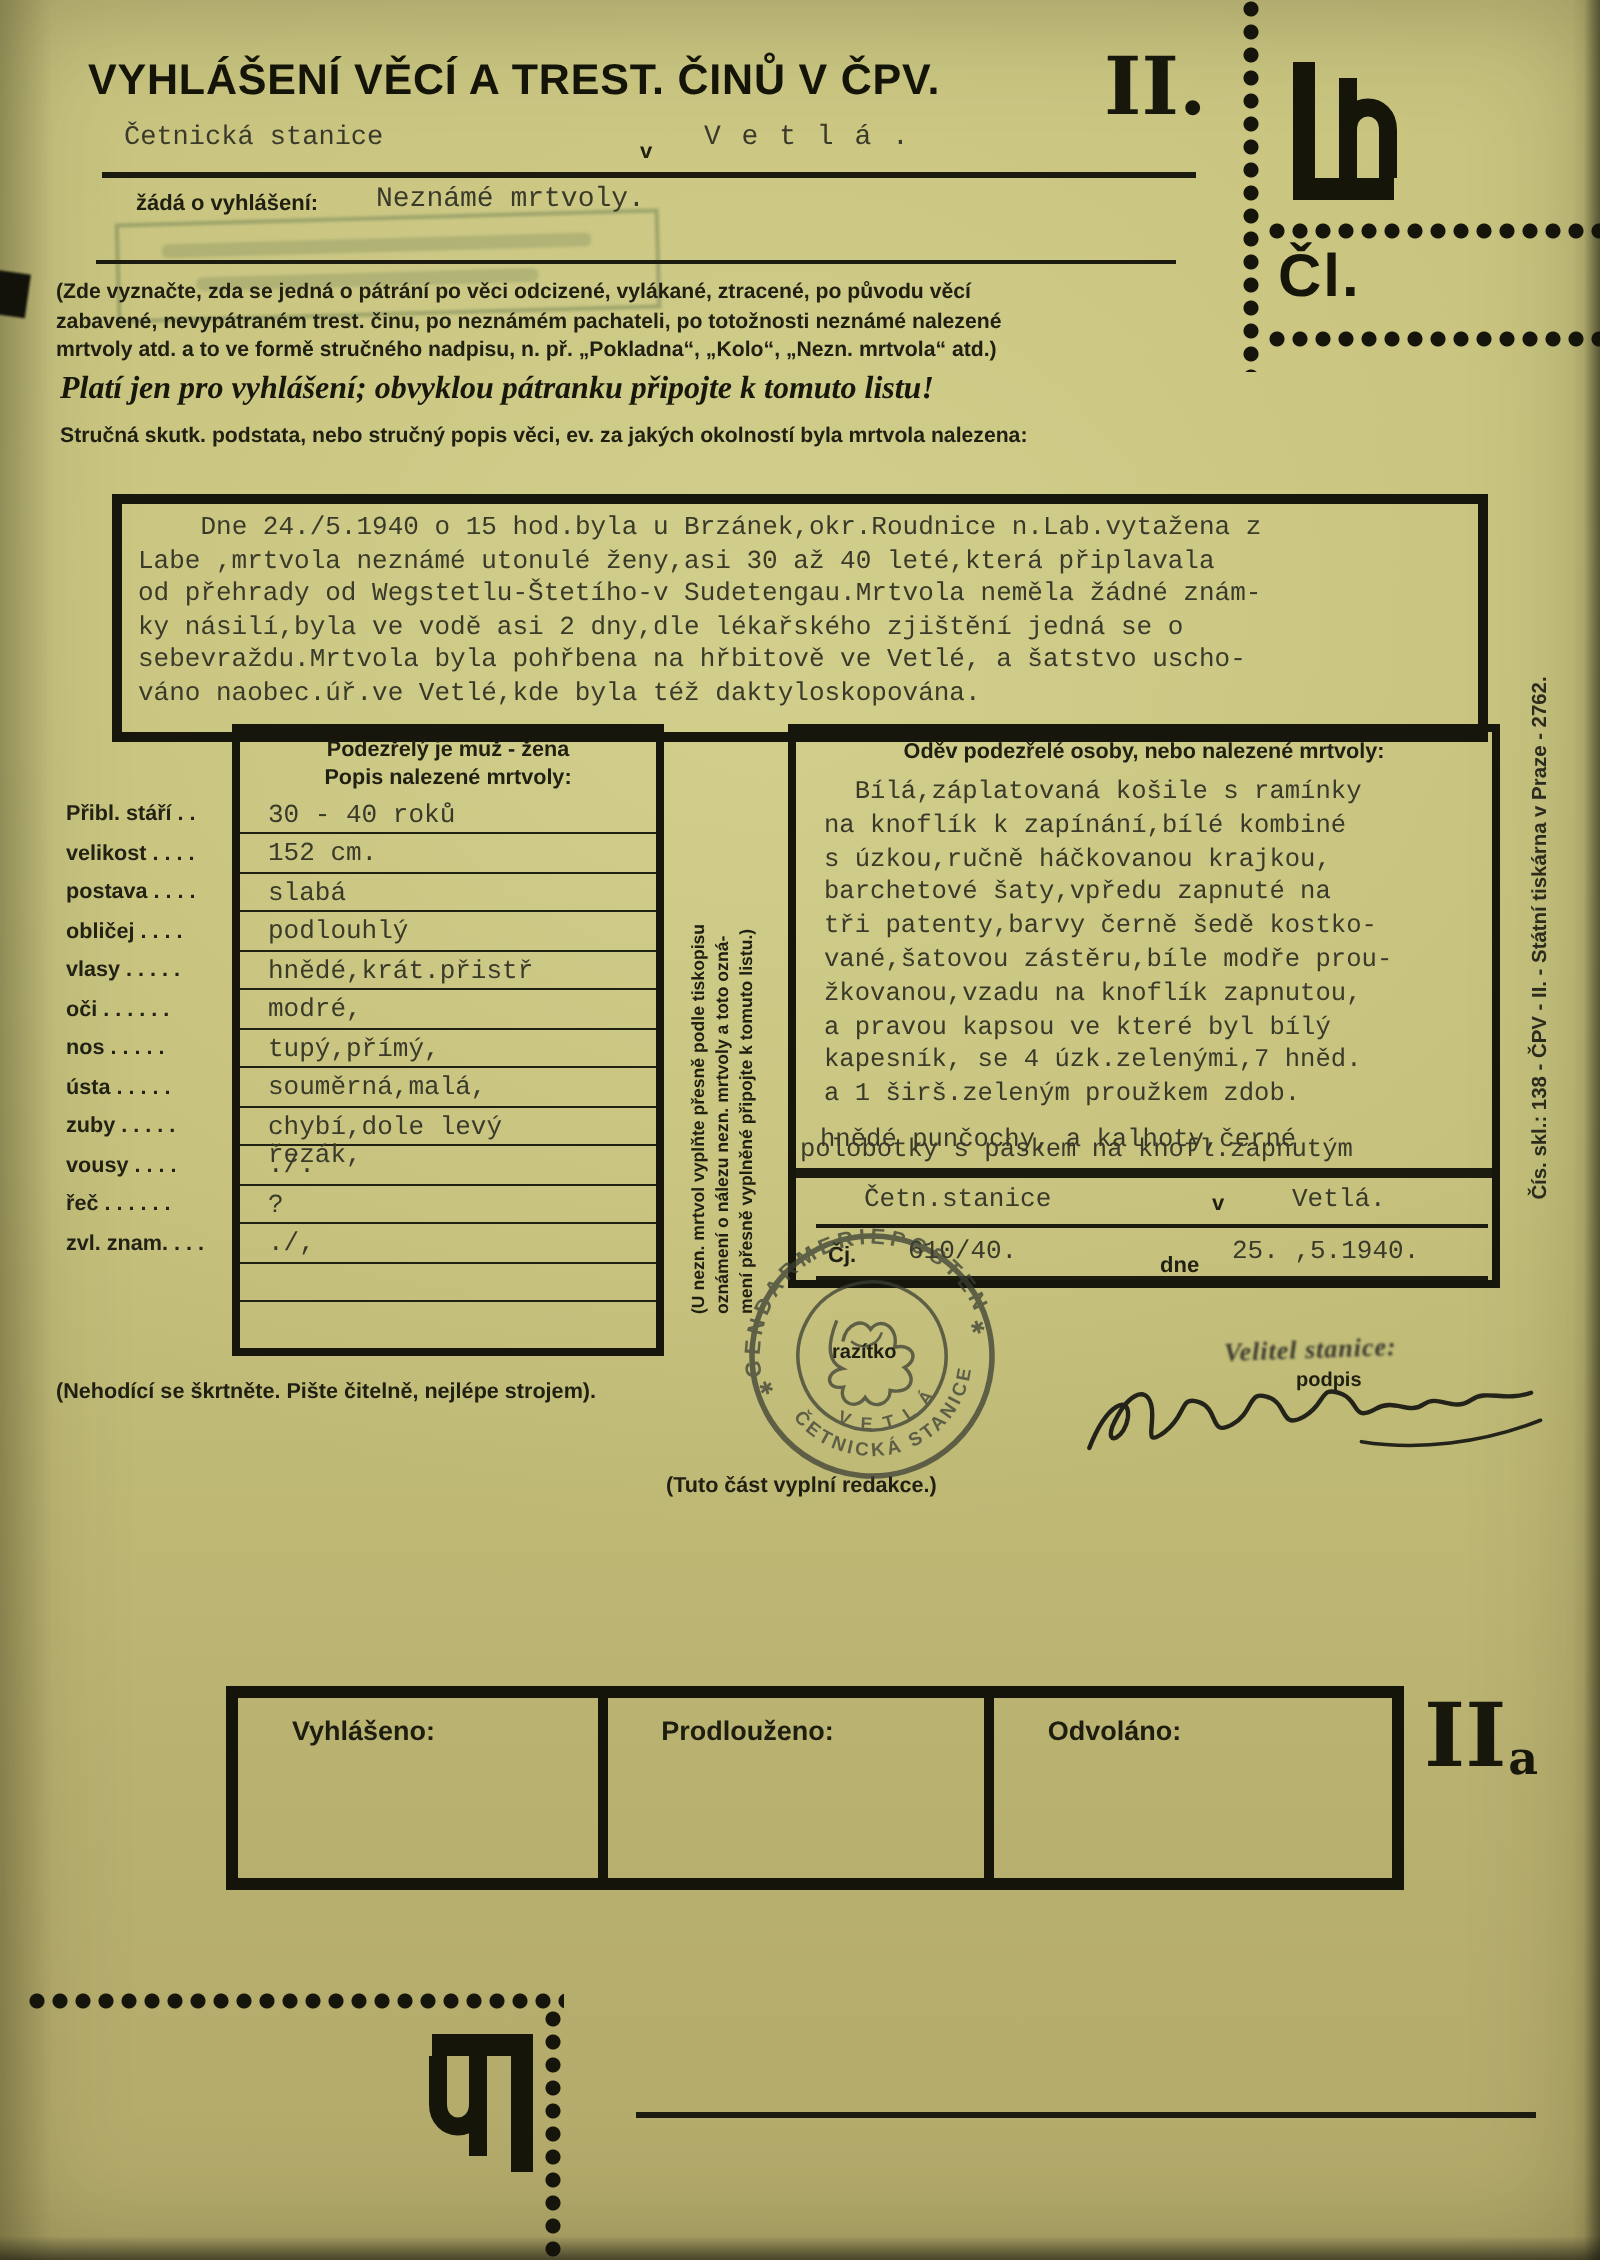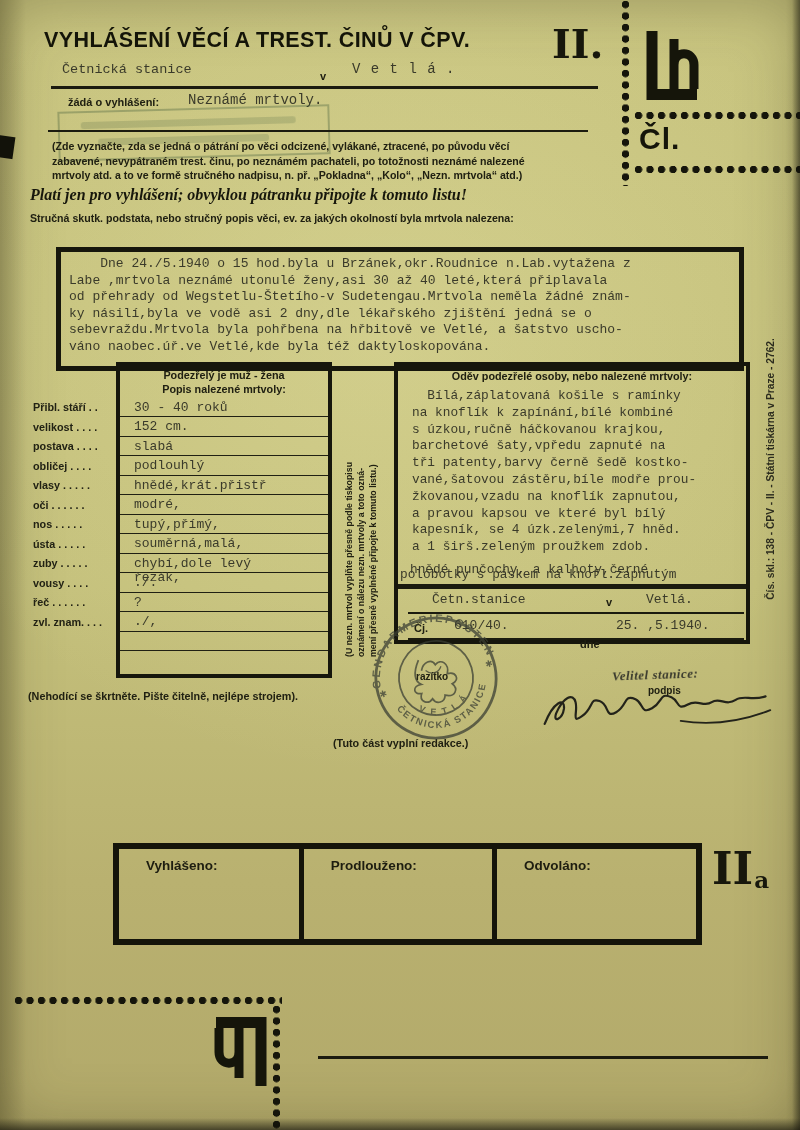--- a/index.html
+++ b/index.html
@@ -67,21 +67,21 @@
   <div class="abs mono" style="left:188px;top:92px;font-size:14px;">Neznámé mrtvoly.</div>
 
   <div class="abs ghost" style="left:58px;top:108px;width:268px;height:46px;">
     <div class="bar" style="top:9px;width:80%;"></div>
     <div class="bar" style="top:26px;width:64%;left:14%;"></div>
   </div>
   <div class="abs" style="left:-4px;top:136px;width:18px;height:22px;background:#12120a;transform:rotate(8deg);filter:blur(.6px);"></div>
 
   <div class="abs rule" style="left:48px;top:130px;width:540px;height:2.2px;"></div>
 
-  <div class="abs lbl prewrap" style="left:28px;top:139px;width:572px;font-size:10.6px;line-height:14.6px;margin-left:24px;">(Zde vyznačte, zda se jedná o pátrání po věci odcizené, vylákané, ztracené, po původu věcí
+  <div class="abs lbl prewrap" style="left:28px;top:139px;width:572px;font-size:10.6px;line-height:14.6px;">(Zde vyznačte, zda se jedná o pátrání po věci odcizené, vylákané, ztracené, po původu věcí
 zabavené, nevypátraném trest. činu, po neznámém pachateli, po totožnosti neznámé nalezené
 mrtvoly atd. a to ve formě stručného nadpisu, n. př. „Pokladna“, „Kolo“, „Nezn. mrtvola“ atd.)</div>
   <div class="abs" style="left:30px;top:186px;font-family:'Liberation Serif',serif;font-style:italic;font-weight:bold;font-size:16px;color:#17170c;">Platí jen pro vyhlášení; obvyklou pátranku připojte k tomuto listu!</div>
   <div class="abs lbl" style="left:30px;top:212px;font-size:10.6px;">Stručná skutk. podstata, nebo stručný popis věci, ev. za jakých okolností byla mrtvola nalezena:</div>
 
   <div class="abs heavybox" style="left:56px;top:247px;width:678px;height:114px;">
     <div class="mono prewrap" style="padding:4px 8px;font-size:13px;line-height:16.6px;">    Dne 24./5.1940 o 15 hod.byla u Brzánek,okr.Roudnice n.Lab.vytažena z
 Labe ,mrtvola neznámé utonulé ženy,asi 30 až 40 leté,která připlavala
 od přehrady od Wegstetlu-Štetího-v Sudetengau.Mrtvola neměla žádné znám-
 ky násilí,byla ve vodě asi 2 dny,dle lékařského zjištění jedná se o
@@ -146,21 +146,21 @@
       <div class="abs mono" style="left:12px;top:0;font-size:12.8px;">hnědé punčochy, a kalhoty,černé</div>
       <div class="abs mono" style="left:2px;top:5px;font-size:12.8px;">polobotky s páskem na knofl.zapnutým</div>
     </div>
     <div class="abs rule" style="left:0;top:218px;width:100%;height:4.5px;"></div>
     <div class="abs mono" style="left:34px;top:226px;font-size:13px;">Četn.stanice</div>
     <div class="abs lbl" style="left:208px;top:230px;font-size:11px;">v</div>
     <div class="abs mono" style="left:248px;top:226px;font-size:13px;">Vetlá.</div>
     <div class="abs rule" style="left:10px;top:246px;width:336px;height:2px;"></div>
     <div class="abs lbl" style="left:16px;top:256px;font-size:11px;">Čj.</div>
     <div class="abs mono" style="left:56px;top:252px;font-size:13px;">610/40.</div>
-    <div class="abs lbl" style="left:182px;top:272px;font-size:11px;">dne</div>
+    <div class="abs lbl" style="left:182px;top:261px;font-size:11px;">dne</div>
     <div class="abs mono" style="left:218px;top:252px;font-size:13px;">25. ,5.1940.</div>
     <div class="abs rule" style="left:10px;top:272px;width:336px;height:2px;"></div>
   </div>
 
   <div class="abs" style="left:601px;top:462px;width:342px;height:14px;font-size:10.2px;font-weight:bold;color:#2c2c1e;text-align:center;transform:rotate(-90deg);">Čís. skl.: 138 - ČPV - II. - Státní tiskárna v Praze - 2762.</div>
 
   <div class="abs stamp-wrap" style="left:366px;top:608px;width:140px;height:140px;z-index:3;">
     <svg width="140" height="140" viewBox="0 0 140 140">
       <defs>
         <path id="arcTop" d="M14,70 A56,56 0 1 1 126,70"></path>

